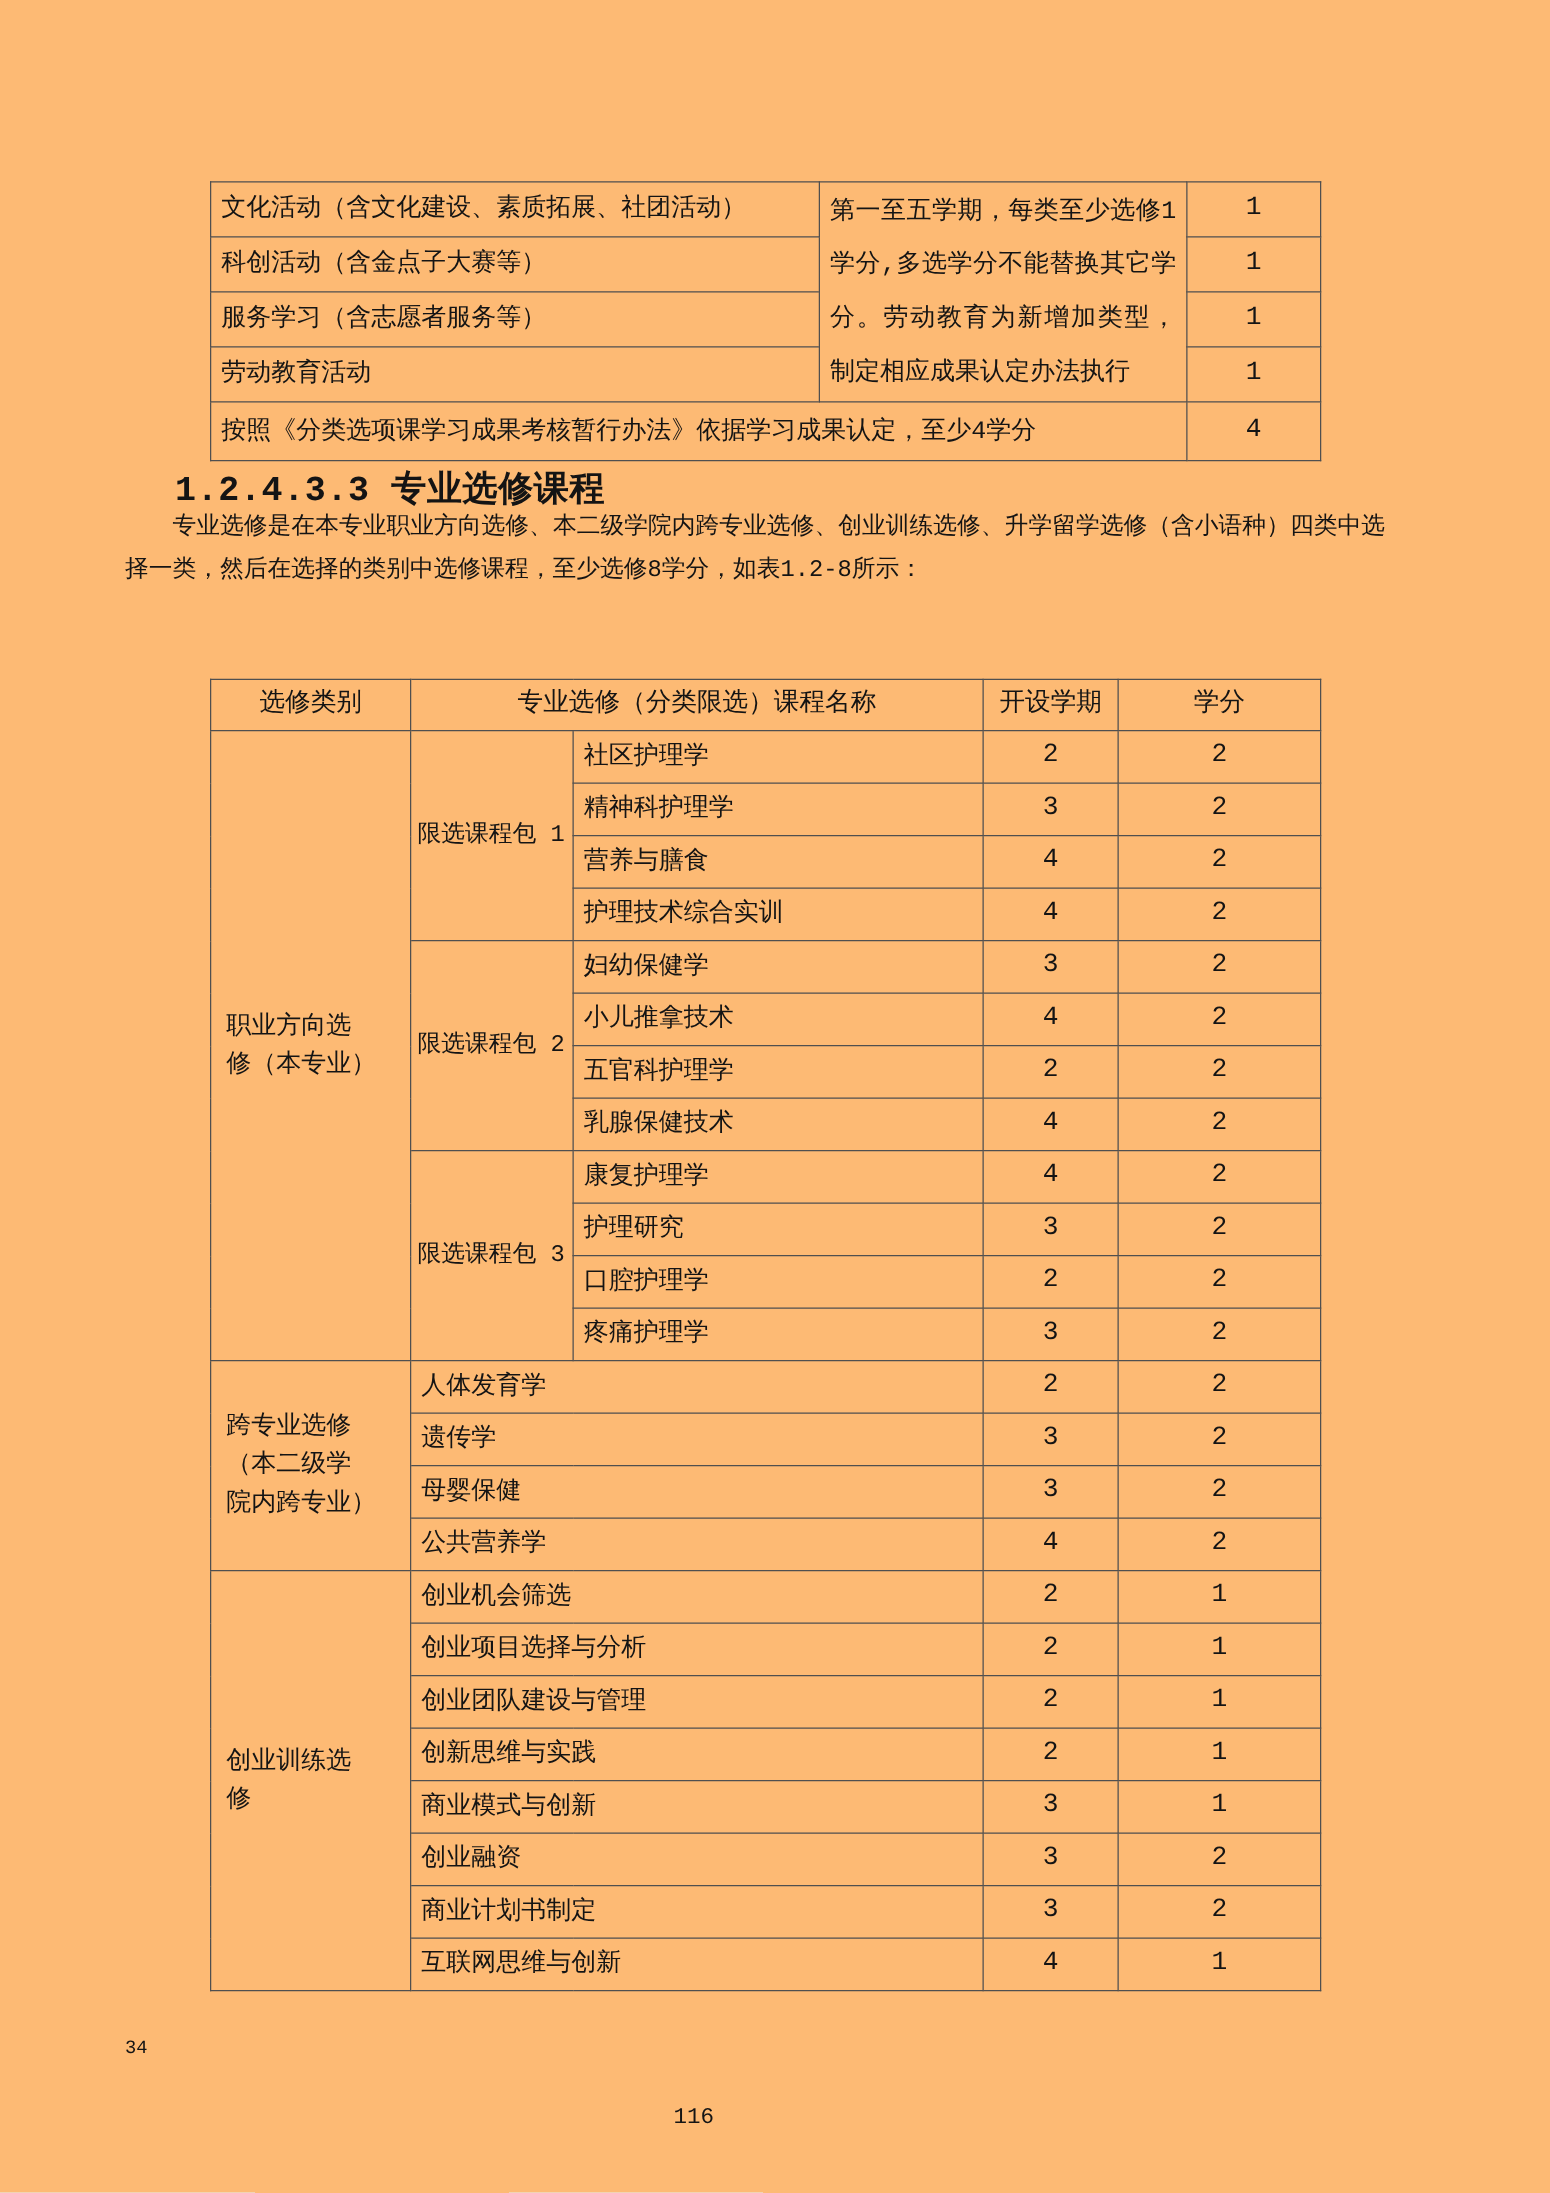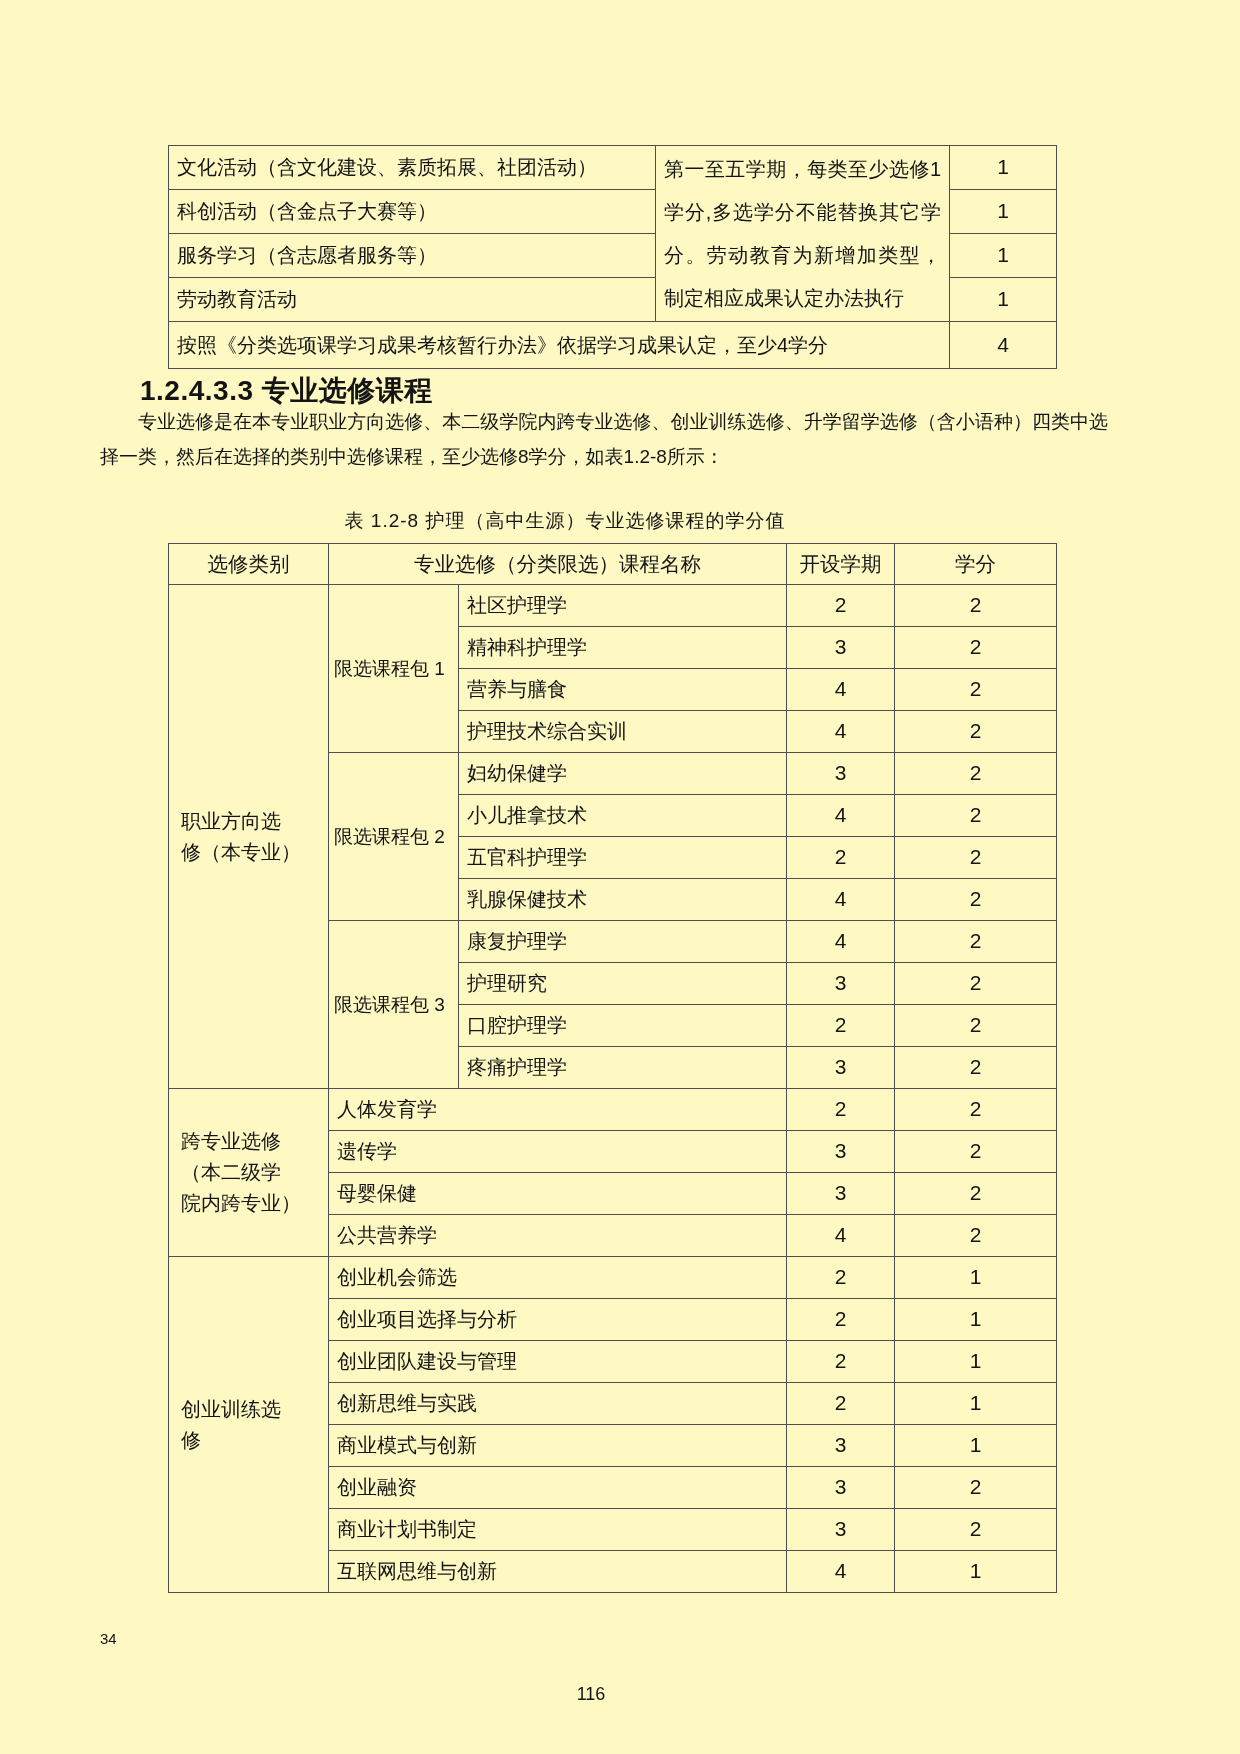--- a/index.html
+++ b/index.html
@@ -1,21 +1,21 @@
 <!DOCTYPE html>
 <html><head>
 <meta charset="utf-8">
 <style>
   html,body{margin:0;padding:0;background:#e8e8e8;}
   .page{
     position:relative;
     width:1240px;height:1754px;
     margin:0 auto;
-    background:#fef9c3;
-    font-family:Liberation Sans, sans-serif;
+    background:#fdba74;
+    font-family:Liberation Mono, monospace;
     color:#141414;
     overflow:hidden;
   }
   table{border-collapse:collapse;table-layout:fixed;}
   td{border:1.5px solid #4f4f4f;padding:0 8px;vertical-align:middle;
      font-size:20px;line-height:1.35;overflow:hidden;}
 
   
   .top-table-wrap{position:absolute;left:168px;top:145px;}
   .top-table{width:888px;}
@@ -47,21 +47,21 @@
   .main-table td{height:41px;}
   .main-table td.hdr{height:40px;text-align:center;font-size:20.5px;}
   .main-table td.cat{white-space:pre-line;font-size:20px;line-height:1.55;padding-left:12px;}
   .main-table td.pkg{font-size:19px;padding:0 2px 0 5px;white-space:nowrap;}
   .main-table td.crs{font-size:20px;}
   .main-table td.num{text-align:center;font-size:21px;}
 
   
   .footnote-num{position:absolute;left:100px;top:1630px;font-size:15px;}
   .page-num{position:absolute;left:0;top:1684px;width:1110px;
-            text-align:center;font-size:18px;padding-left:36px;}
+            text-align:center;font-size:18px;}
 </style>
 </head>
 <body>
 
 <div class="page">
 
   <div class="top-table-wrap">
     <table class="top-table">
       <colgroup>
           <col style="width:487px">
@@ -90,21 +90,20 @@
         <td class="summary" colspan="2">按照《分类选项课学习成果考核暂行办法》依据学习成果认定，至少4学分</td>
         <td class="credit">4</td>
       </tr>
     </tbody>
       </table>
   </div>
 
   <div class="heading">1.2.4.3.3 专业选修课程</div>
   <div class="paragraph">专业选修是在本专业职业方向选修、本二级学院内跨专业选修、创业训练选修、升学留学选修（含小语种）四类中选择一类，然后在选择的类别中选修课程，至少选修8学分，如表1.2-8所示：</div>
 
-  <div class="caption">表 1.2-8 护理（高中生源）专业选修课程的学分值</div>
 
   <div class="main-table-wrap">
     <table class="main-table">
       <colgroup>
           <col style="width:160px">
           <col style="width:130px">
           <col style="width:328px">
           <col style="width:108px">
           <col style="width:162px">
         </colgroup>

